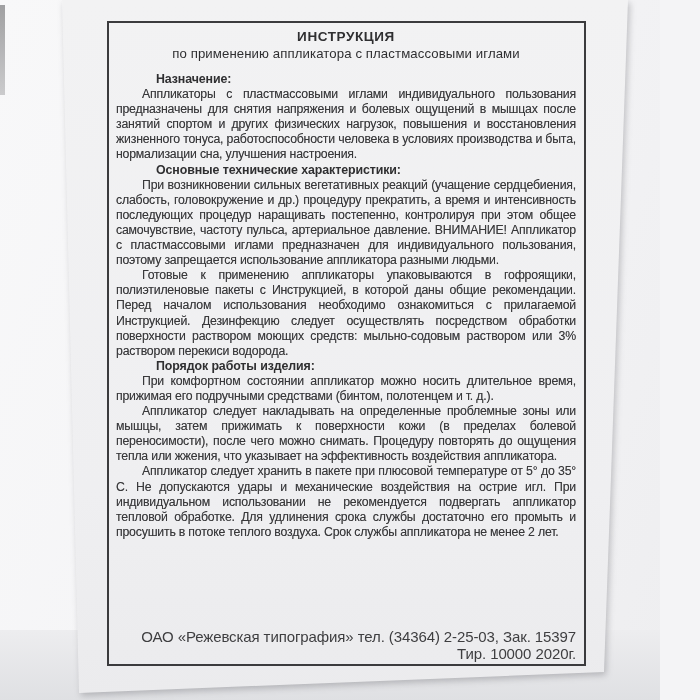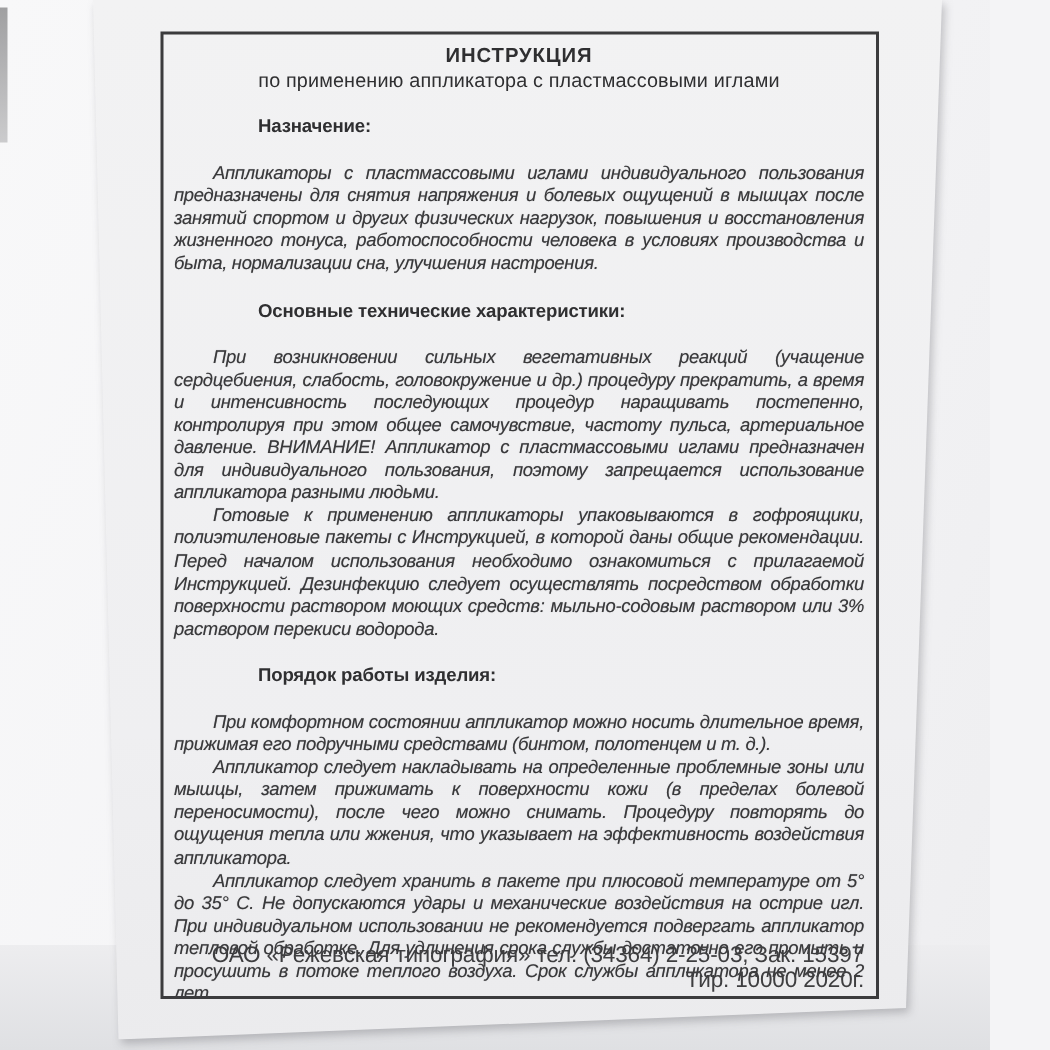--- a/index.html
+++ b/index.html
@@ -46,31 +46,30 @@
     margin: 2px 0 0 0;
     font-size: 13.5px; font-weight: bold; text-align: center;
     letter-spacing: 0.6px; color: #2f2f31;
   }
   .doc-subtitle {
     margin: 2px 0 11px 0;
     font-size: 13.2px; font-weight: normal; text-align: center;
     letter-spacing: 0.1px; color: #2f2f31;
   }
   .section h3 {
-    margin: 16px; font-size: 12.4px; font-weight: bold;
+    margin: 0; font-size: 12.4px; font-weight: bold;
     line-height: 15.1px; letter-spacing: -0.1px; color: #2f2f31; padding-left: 40px;
   }
   .section p {
     margin: 0;
     font-size: 12.3px; line-height: 15.1px;
     letter-spacing: -0.2px;
     text-align: justify;
     text-indent: 26px;
     text-shadow: 0 0 0.5px rgba(70,70,72,0.55);
-    font-style: italic;
   }
   .sections { padding-bottom: 13px; }
   .print-footer {
     position: absolute; right: 8px; bottom: 2px; left: 8px;
     font-size: 15px; text-align: right; color: #3e3e40;
     letter-spacing: -0.1px;
   }
 </style>
 </head>
 <body>

